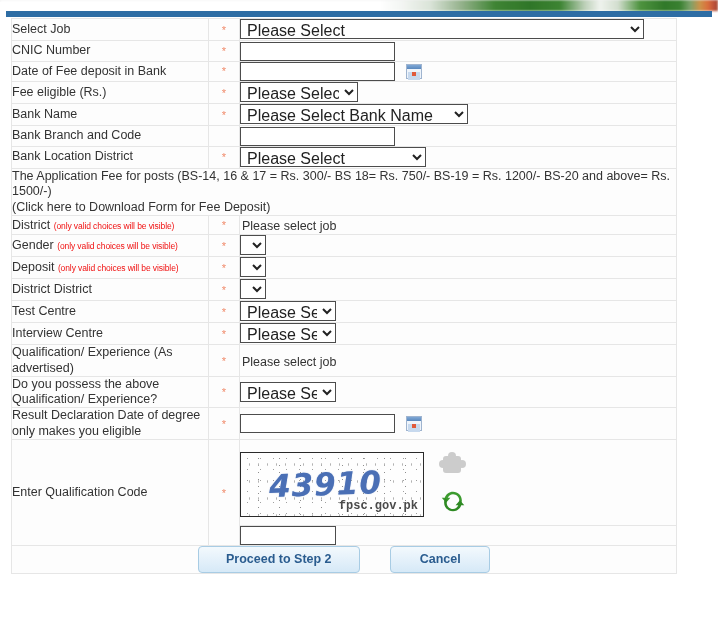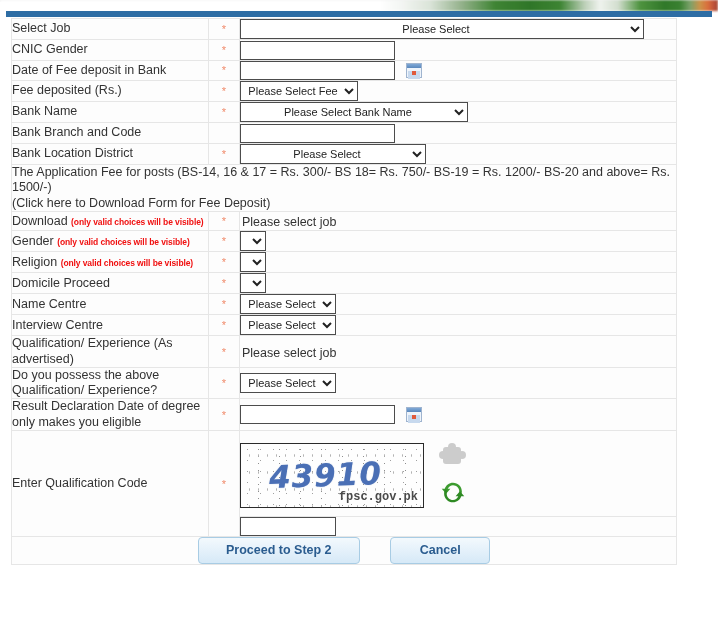--- a/index.html
+++ b/index.html
@@ -94,36 +94,35 @@
     font-size: 11px;
     color: #f08a6a;
     vertical-align: middle;
   }
   td.fld {
     padding: 3px 4px 3px 4px;
   }
   .sub {
     color: #f01010;
     font-size: 8.5px;
-    font-weight: bold;
+    font-weight: normal;
     letter-spacing: -0.1px;
     margin-top: 16px;
   }
 
   
   select.ctl {
     font-family: "Liberation Sans", sans-serif;
-    font-size: 11px;
+    font-size: 16px;
     color: #222;
     border: 1px solid #4c4c4c;
     background: #ffffff;
     padding: 1px 2px;
     height: 20px;
     box-sizing: border-box;
-    text-align: center;
   }
   select.w-full { width: 404px; }
   select.w-bank { width: 228px; }
   select.w-dist { width: 186px; }
   select.w-fee  { width: 118px; }
   select.w-sm   { width: 96px; }
   select.w-tiny { width: 26px; }
 
   input.txt {
     font-family: "Liberation Sans", sans-serif;
@@ -305,38 +304,38 @@
     <td class="lbl">Select Job</td>
     <td class="req">*</td>
     <td class="fld">
       <select class="ctl w-full">
         <option>Please Select</option>
       </select>
     </td>
   </tr>
 
   <tr>
-    <td class="lbl">CNIC Gender</td>
+    <td class="lbl">CNIC Number</td>
     <td class="req">*</td>
     <td class="fld">
       <input class="txt w-cnic" type="text" value="" style="">
     </td>
   </tr>
 
   <tr>
     <td class="lbl">Date of Fee deposit in Bank</td>
     <td class="req">*</td>
     <td class="fld">
       <input class="txt w-date" type="text" value="" style="">
       <span class="cal-icon"></span>
     </td>
   </tr>
 
   <tr>
-    <td class="lbl">Fee deposited (Rs.)</td>
+    <td class="lbl">Fee eligible (Rs.)</td>
     <td class="req">*</td>
     <td class="fld">
       <select class="ctl w-fee">
         <option>Please Select Fee</option>
       </select>
     </td>
   </tr>
 
   <tr>
     <td class="lbl">Bank Name</td>
@@ -367,59 +366,59 @@
   </tr>
 
   <tr>
     <td class="feeinfo" colspan="3">
       <span class="line1">The Application Fee for posts (BS-14, 16 &amp; 17 = Rs. 300/- BS 18= Rs. 750/- BS-19 = Rs. 1200/- BS-20 and above= Rs. 1500/-)</span>
       <span>(Click here to Download Form for Fee Deposit)</span>
     </td>
   </tr>
 
   <tr>
-    <td class="lbl"><span>Download</span> <span class="sub">(only valid choices will be visible)</span></td>
+    <td class="lbl"><span>District</span> <span class="sub">(only valid choices will be visible)</span></td>
     <td class="req">*</td>
     <td class="fld">
       <span class="statictxt">Please select job</span>
     </td>
   </tr>
 
   <tr>
     <td class="lbl"><span>Gender</span> <span class="sub">(only valid choices will be visible)</span></td>
     <td class="req">*</td>
     <td class="fld">
       <select class="ctl w-tiny">
         <option></option>
       </select>
     </td>
   </tr>
 
   <tr>
-    <td class="lbl"><span>Religion</span> <span class="sub">(only valid choices will be visible)</span></td>
+    <td class="lbl"><span>Deposit</span> <span class="sub">(only valid choices will be visible)</span></td>
     <td class="req">*</td>
     <td class="fld">
       <select class="ctl w-tiny">
         <option></option>
       </select>
     </td>
   </tr>
 
   <tr>
-    <td class="lbl">Domicile Proceed</td>
+    <td class="lbl">District District</td>
     <td class="req">*</td>
     <td class="fld">
       <select class="ctl w-tiny">
         <option></option>
       </select>
     </td>
   </tr>
 
   <tr>
-    <td class="lbl">Name Centre</td>
+    <td class="lbl">Test Centre</td>
     <td class="req">*</td>
     <td class="fld">
       <select class="ctl w-sm">
         <option>Please Select</option>
       </select>
     </td>
   </tr>
 
   <tr>
     <td class="lbl">Interview Centre</td>

